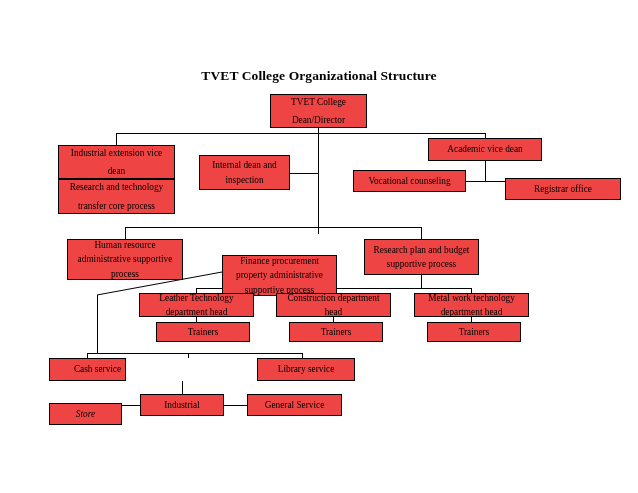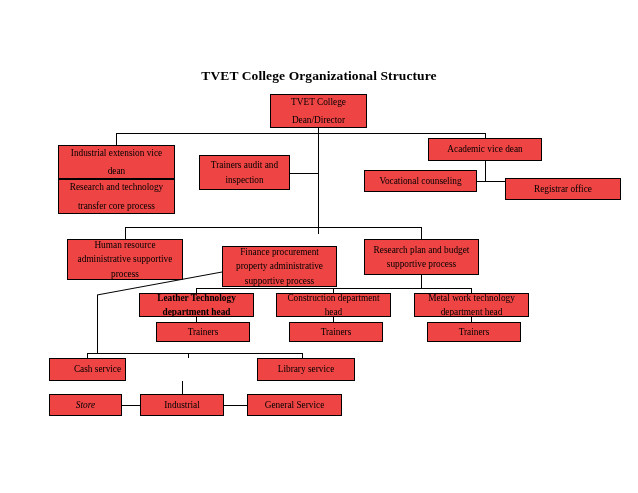--- a/index.html
+++ b/index.html
@@ -36,21 +36,21 @@
     line-height: 1.55;
     text-align: center;
     display: flex;
     align-items: center;
     justify-content: center;
     padding: 1px 3px;
     z-index: 3;
   }
   .node span { display: block; width: 100%; }
   .node.spaced { line-height: 1.95; }
-  .node.italic { font-style: italic; }
+  .node.italic { font-style: italic; margin-top: 9px; }
   .line {
     position: absolute;
     background: #000000;
     z-index: 1;
   }
   .hline { height: 1px; }
   .vline { width: 1px; }
   .diag {
     position: absolute;
     z-index: 1;
@@ -123,61 +123,61 @@
 
   <div class="node spaced" style="left:58px; top:179px; width:117px; height:35px;">
     <span>
       <span>Research and technology</span>
       <span>transfer core process</span>
     </span>
   </div>
 
   <div class="node" style="left:199px; top:155px; width:91px; height:35px;">
     <span>
-      <span>Trainers audit and</span>
+      <span>Internal dean and</span>
       <span>inspection</span>
     </span>
   </div>
 
   <div class="node" style="left:428px; top:138px; width:114px; height:23px;">
     <span>Academic vice dean</span>
   </div>
 
-  <div class="node" style="left:353px; top:170px; width:113px; height:22px;margin-left:11px;">
+  <div class="node" style="left:353px; top:170px; width:113px; height:22px;">
     <span>Vocational counseling</span>
   </div>
 
   <div class="node" style="left:505px; top:170px; width:116px; height:22px;margin-top:8px;">
     <span>Registrar office</span>
   </div>
 
   <div class="node" style="left:67px; top:239px; width:116px; height:41px;">
     <span>
       <span>Human resource</span>
       <span>administrative supportive</span>
       <span>process</span>
     </span>
   </div>
 
-  <div class="node" style="left:222px; top:246px; width:115px; height:41px;">
+  <div class="node" style="left:222px; top:255px; width:115px; height:41px;">
     <span>
       <span>Finance procurement</span>
       <span>property administrative</span>
       <span>supportive process</span>
     </span>
   </div>
 
   <div class="node" style="left:364px; top:239px; width:115px; height:36px;">
     <span>
       <span>Research plan and budget</span>
       <span>supportive process</span>
     </span>
   </div>
 
-  <div class="node" style="left:139px; top:293px; width:115px; height:24px;font-weight:bold;">
+  <div class="node" style="left:139px; top:293px; width:115px; height:24px;">
     <span>
       <span>Leather Technology</span>
       <span>department head</span>
     </span>
   </div>
 
   <div class="node" style="left:276px; top:293px; width:115px; height:24px;">
     <span>
       <span>Construction department</span>
       <span>head</span>

